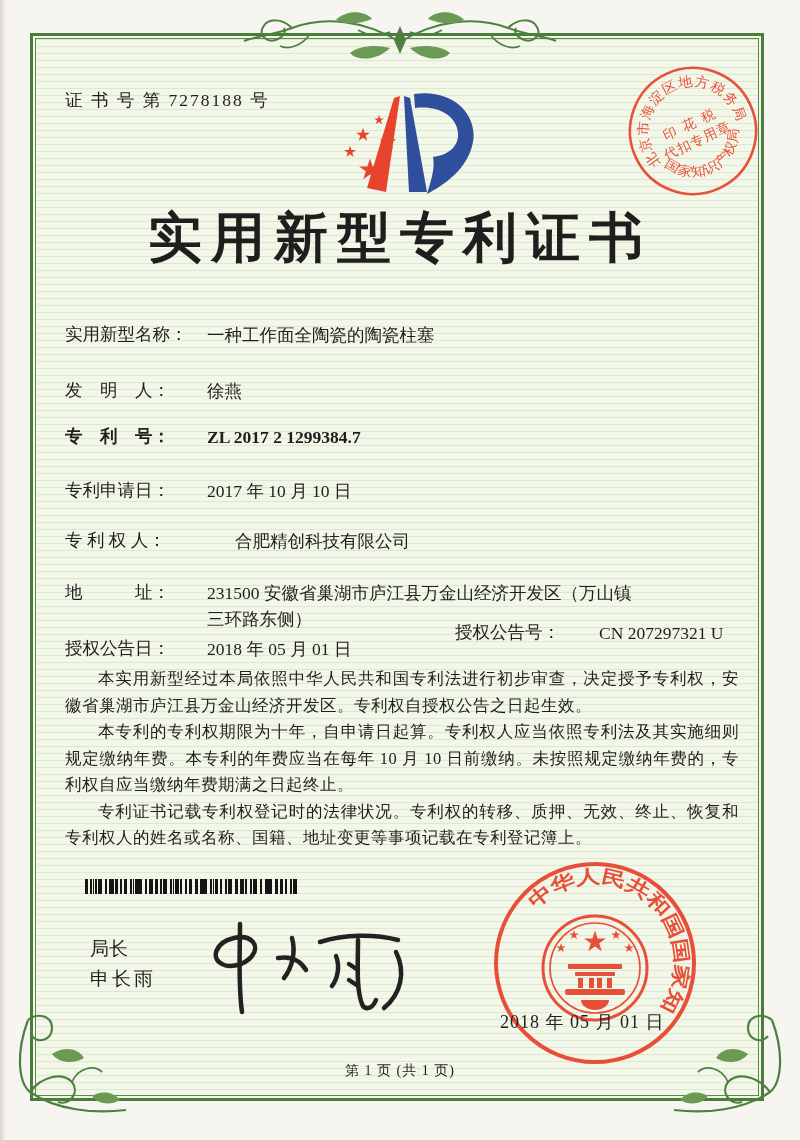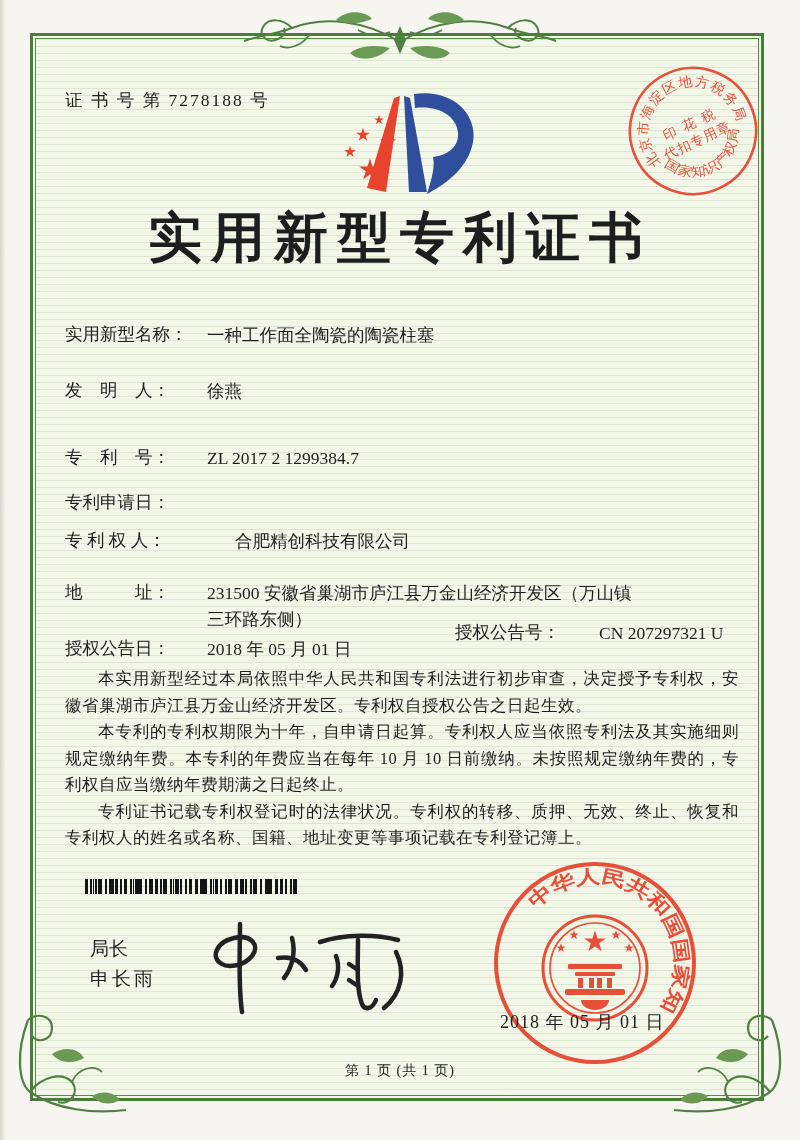--- a/index.html
+++ b/index.html
@@ -135,26 +135,27 @@
 
   <div class="abs z5" id="fields">
     <div class="frow" style="top:0;">
       <span class="label">实用新型名称：</span>
       <span class="value">一种工作面全陶瓷的陶瓷柱塞</span>
     </div>
     <div class="frow" style="top:56px;">
       <span class="label">发　明　人：</span>
       <span class="value">徐燕</span>
     </div>
-    <div class="frow" style="top:123px;">
+    <div class="frow" style="top:102px;font-weight:bold;">
       <span class="label">专　利　号：</span>
       <span class="value">ZL 2017 2 1299384.7</span>
     </div>
-    <div class="frow" style="top:168px;">
+    <div class="frow" style="top:156px;">
       <span class="label">专利申请日：</span>
+      <span class="value">2017 年 10 月 10 日</span>
     </div>
     <div class="frow" style="top:206px;gap:28px;">
       <span class="label">专 利 权 人：</span>
       <span class="value">合肥精创科技有限公司</span>
     </div>
     <div class="frow" style="top:258px;">
       <span class="label">地　　　址：</span>
       <span class="value">231500 安徽省巢湖市庐江县万金山经济开发区（万山镇
 三环路东侧）</span>
     </div>

